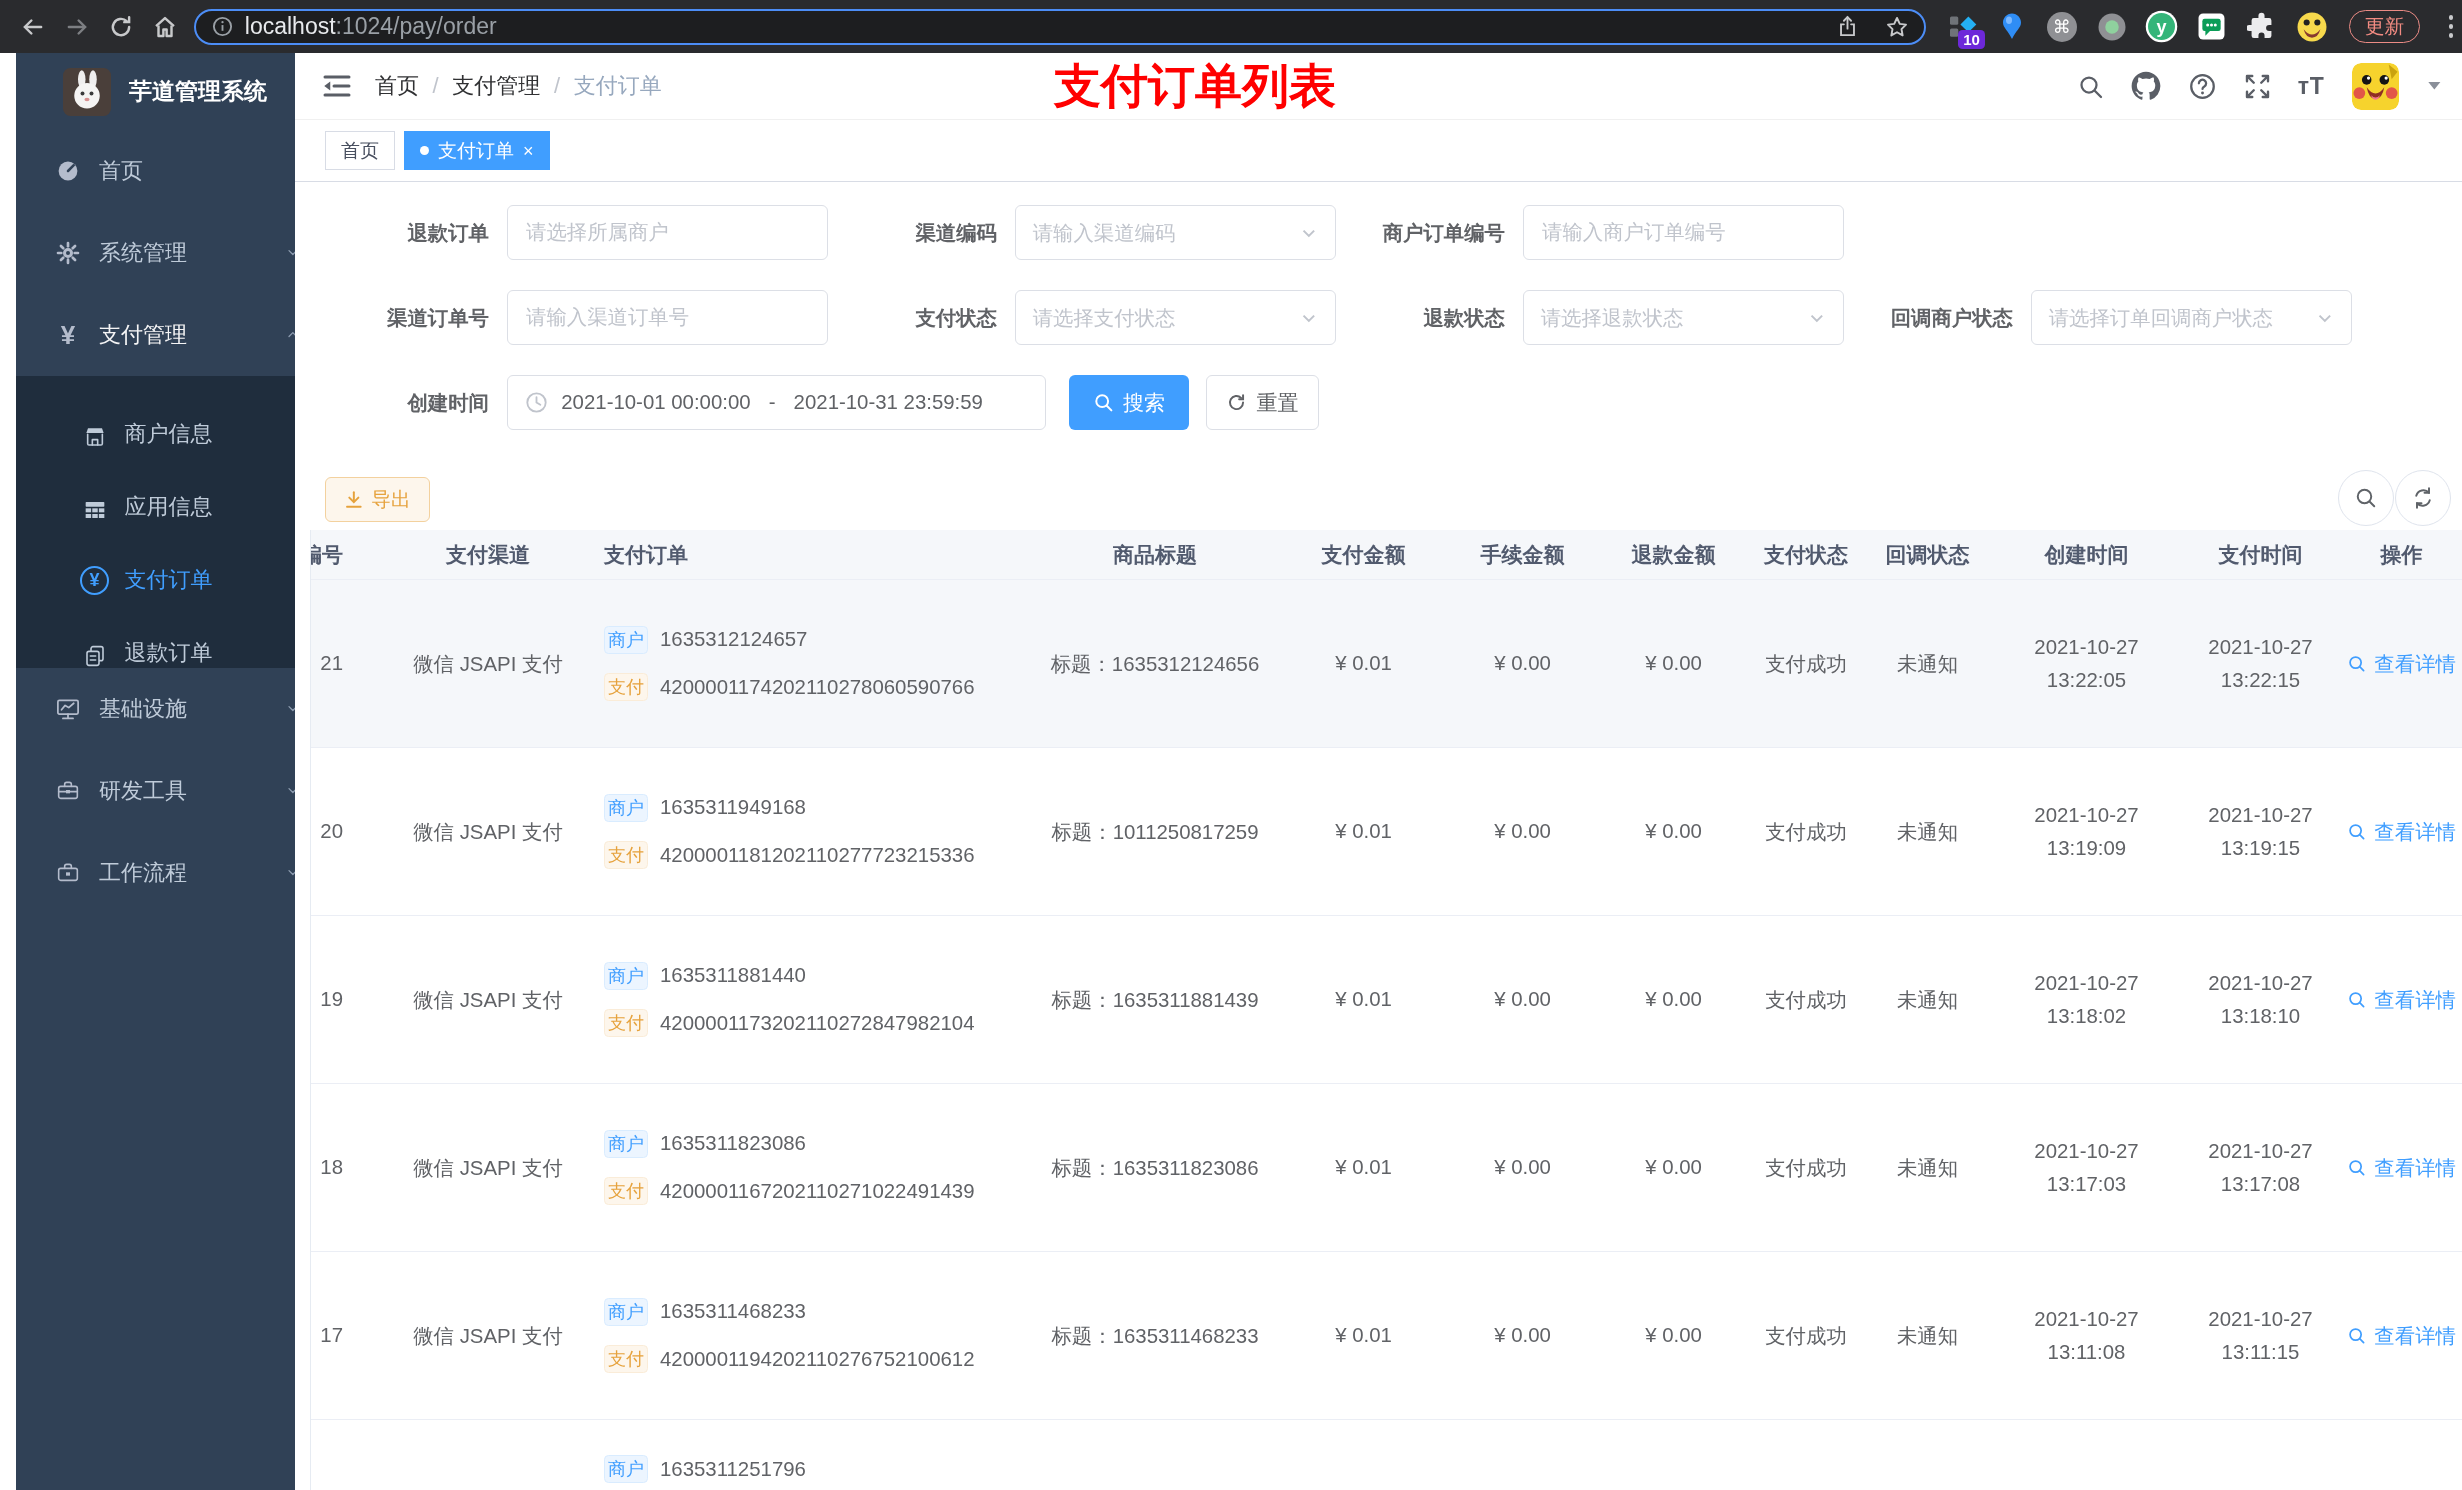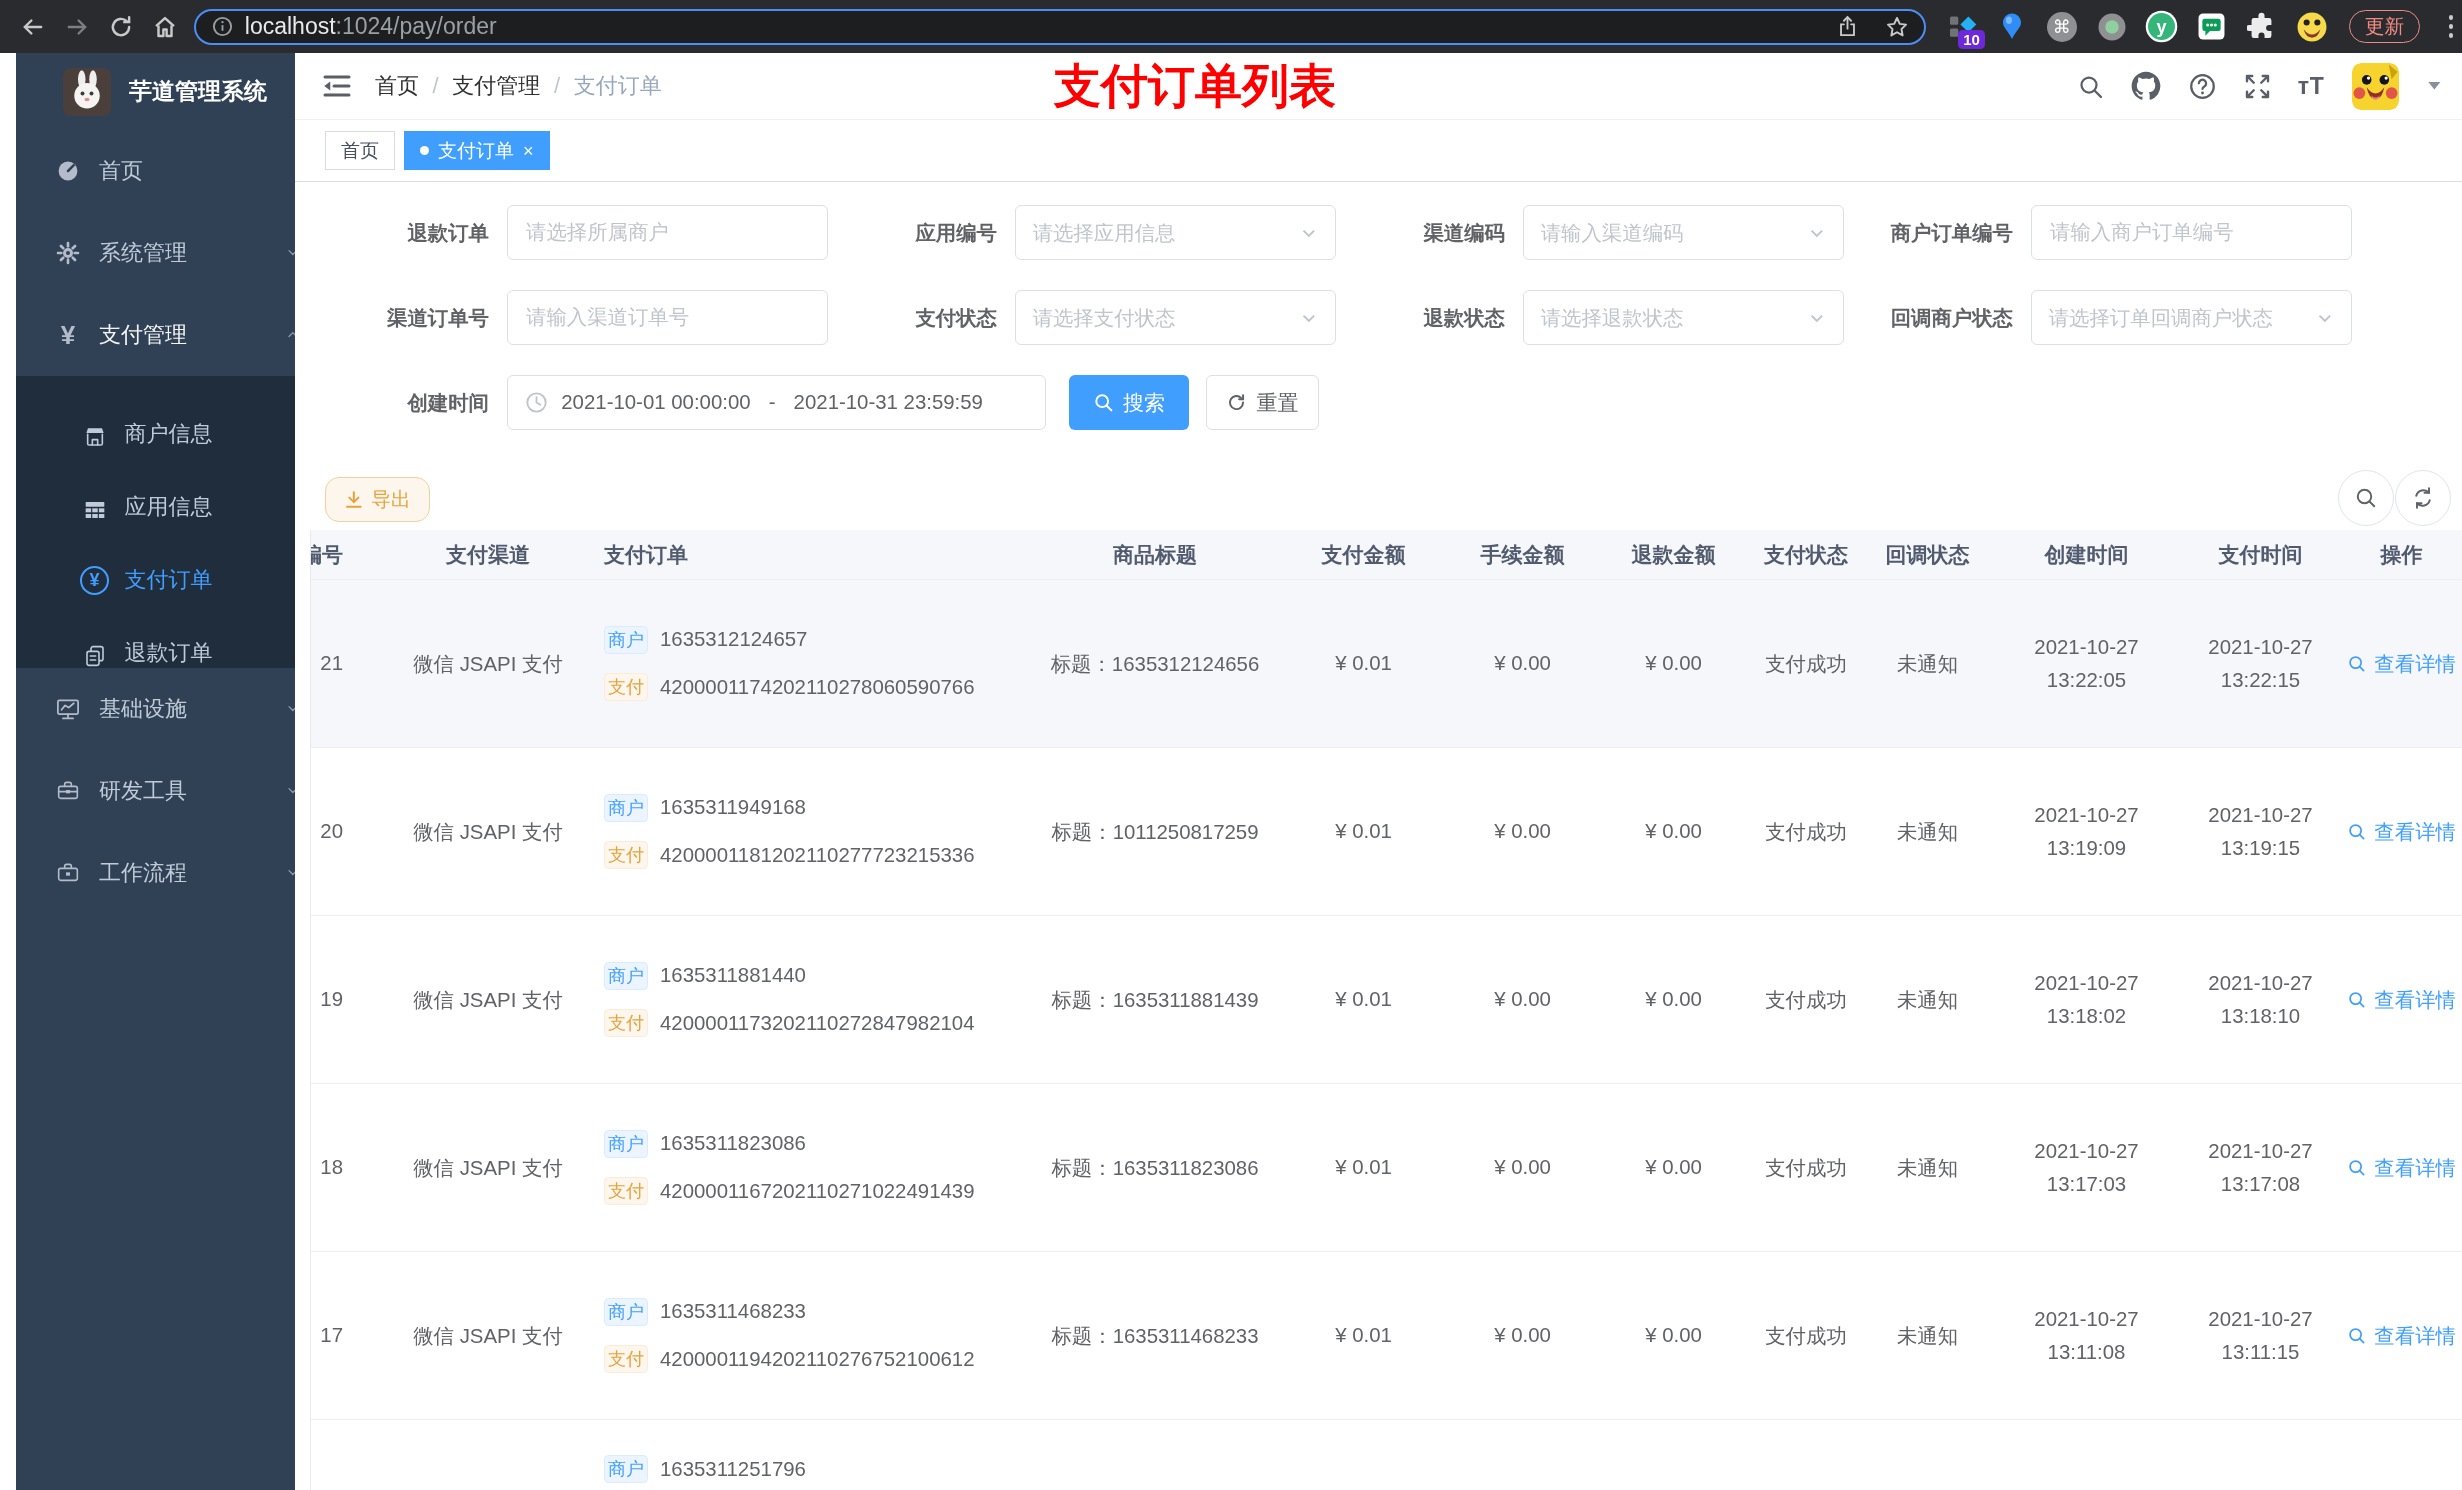--- a/index.html
+++ b/index.html
@@ -83,21 +83,21 @@
     font-size:20.4px; background:#fff; cursor:pointer; white-space:nowrap; }
   .fdate { width:539px; height:55px; border:0.8px solid #dcdfe6; border-radius:6px;
     display:flex; align-items:center; padding:0 16.7px; gap:13.6px; font-size:20.4px; color:#606266; background:#fff; white-space:nowrap; }
   .fdate .dsep { color:#606266; margin:0 4.5px; }
   .btn { height:55px; border-radius:6px; display:flex; align-items:center; justify-content:center;
     font-size:21px; gap:9px; cursor:pointer; border:0.8px solid transparent; white-space:nowrap; }
   .btn-search { background:#409eff; color:#fff; padding:0 23px; margin-left:23px; }
   .btn-reset { background:#fff; color:#606266; border-color:#dcdfe6; padding:0 19.7px; margin-left:16.7px; }
   .export-row { margin-top:47px; padding-left:30px; display:flex; }
   .btn-export { height:45px; background:#fdf6ec; border:0.8px solid #f3d19e; color:#e6a23c;
-    border-radius:14px; font-size:19.7px; display:flex; align-items:center; gap:7.6px; padding:0 18px; cursor:pointer;justify-content:space-between; }
+    border-radius:6px; font-size:19.7px; display:flex; align-items:center; gap:7.6px; padding:0 18px; cursor:pointer;justify-content:space-between; }
   .circ { position:absolute; top:288px; width:56px; height:56px; border:0.8px solid #dfe4ed; border-radius:50%;
     display:flex; align-items:center; justify-content:center; color:#5f6368; background:#fff; cursor:pointer; }
   .circ.search { right:68px; }
   .circ.refresh { right:10.6px; }
 
   
   .table-wrap { position:absolute; top:348px; left:15px; right:0; bottom:0; overflow:hidden; border-left:0.8px solid #e6ebf2; }
   .ptable { width:2220px; margin-left:-69px; }
   .thead, .trow { display:grid;
     grid-template-columns:136px 220px 432px 250px 167px 151px 151px 114px 129px 189px 159px 123px;
@@ -455,29 +455,20 @@
     </div>
 
   <div class="body-area">
 
     <div class="frow">
       <div class="ffield">
         <label class="flabel">退款订单</label>
         <input class="fcontrol" placeholder="请选择所属商户" style="">
       </div>
       <div class="ffield">
-        <label class="flabel">应用编号</label>
-        <div class="fselect">
-          <span>请选择应用信息</span>
-          <svg width="19.7" height="19.7" viewBox="0 0 26 26" fill="none" stroke="#c0c4cc" stroke-width="2.6">
-              <path d="M6 10l7 7 7-7"></path>
-            </svg>
-        </div>
-      </div>
-      <div class="ffield">
         <label class="flabel">渠道编码</label>
         <div class="fselect">
           <span>请输入渠道编码</span>
           <svg width="19.7" height="19.7" viewBox="0 0 26 26" fill="none" stroke="#c0c4cc" stroke-width="2.6">
               <path d="M6 10l7 7 7-7"></path>
             </svg>
         </div>
       </div>
       <div class="ffield">
         <label class="flabel">商户订单编号</label>

